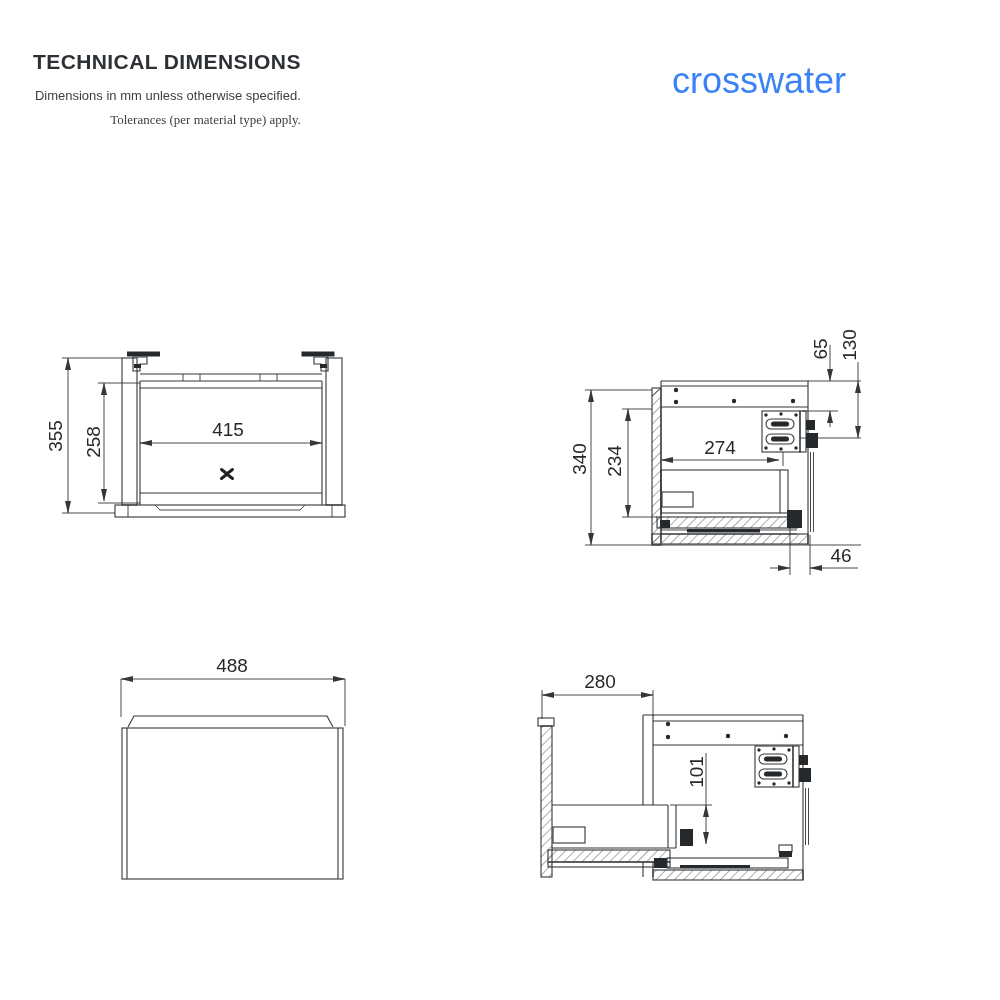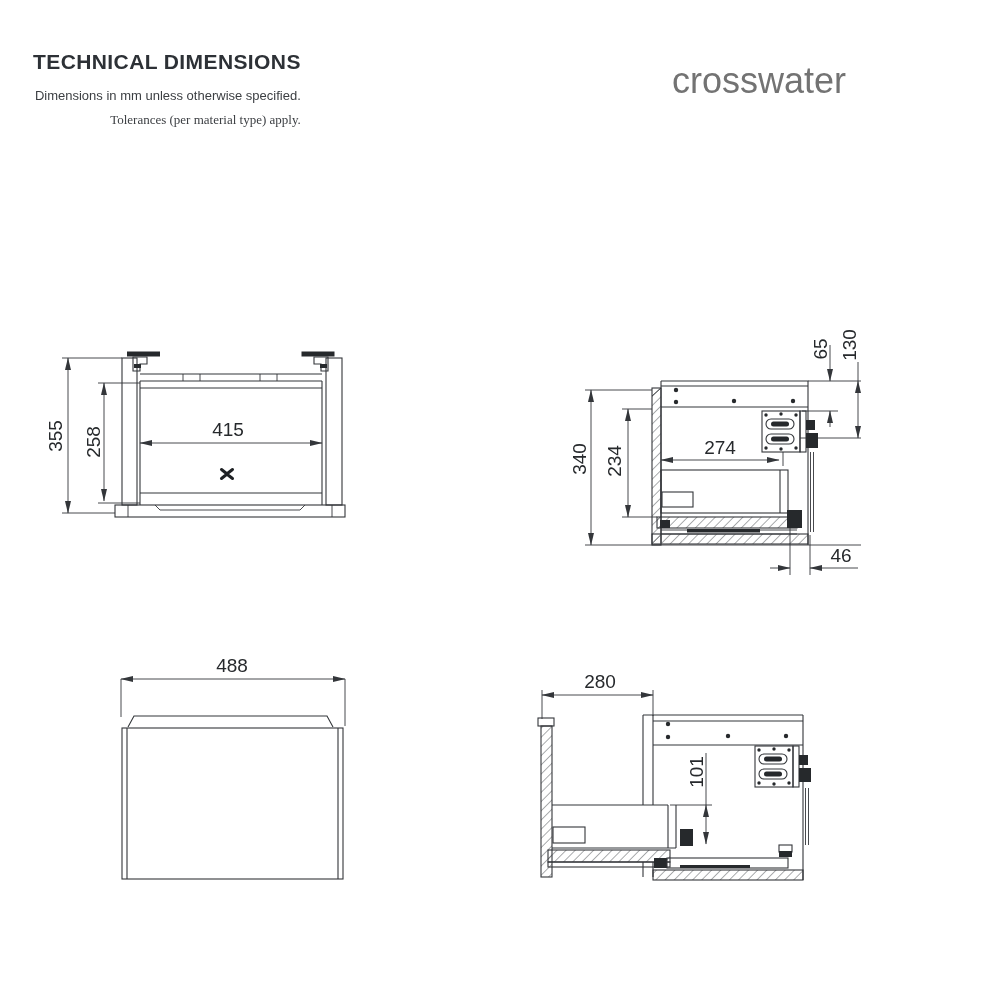--- a/index.html
+++ b/index.html
@@ -4,21 +4,21 @@
 <style>
   html,body{margin:0;padding:0;background:#fff;}
   .sheet{position:relative;width:861px;height:1000px;background:#fff;overflow:hidden;
          font-family:"Liberation Sans",sans-serif;}
   .hdr{position:absolute;left:33px;top:50px;}
   .hdr h1{margin:0;font-size:21px;font-weight:bold;letter-spacing:.4px;color:#2d3136;}
   .hdr p{margin:0;font-size:13px;color:#3b3e42;text-align:right;}
   .hdr p.n1{margin-top:14px;}
   .hdr p.n2{margin-top:9px;font-family:Liberation Serif, serif;}
   .logo{position:absolute;left:672px;top:48px;width:250px;height:60px;}
-  .logo .word{position:absolute;left:0;top:12px;font-size:36px;color:#737373;letter-spacing:0;}
+  .logo .word{position:absolute;left:0;top:12px;font-size:36px;color:#3b82f6;letter-spacing:0;}
   .logo svg{position:absolute;left:204px;top:6px;}
   .logo .reg{position:absolute;left:231px;top:2px;font-size:9px;color:#3f4347;}
   svg .lw{stroke:#33363a;stroke-width:1.1;fill:none;}
   svg .thin{stroke:#33363a;stroke-width:0.9;fill:none;}
   svg .dim{stroke:#33363a;stroke-width:0.9;fill:none;}
   svg .blk{fill:#26292c;stroke:none;}
   svg .dot{fill:#26292c;stroke:none;}
   svg .hatched{fill:url(#hatch);stroke:#33363a;stroke-width:1.1;}
   svg .white{fill:#ffffff;stroke:#33363a;stroke-width:1.1;}
   svg text.dim-label{fill:#26292c;stroke:none;font-family:"Liberation Sans",sans-serif;

